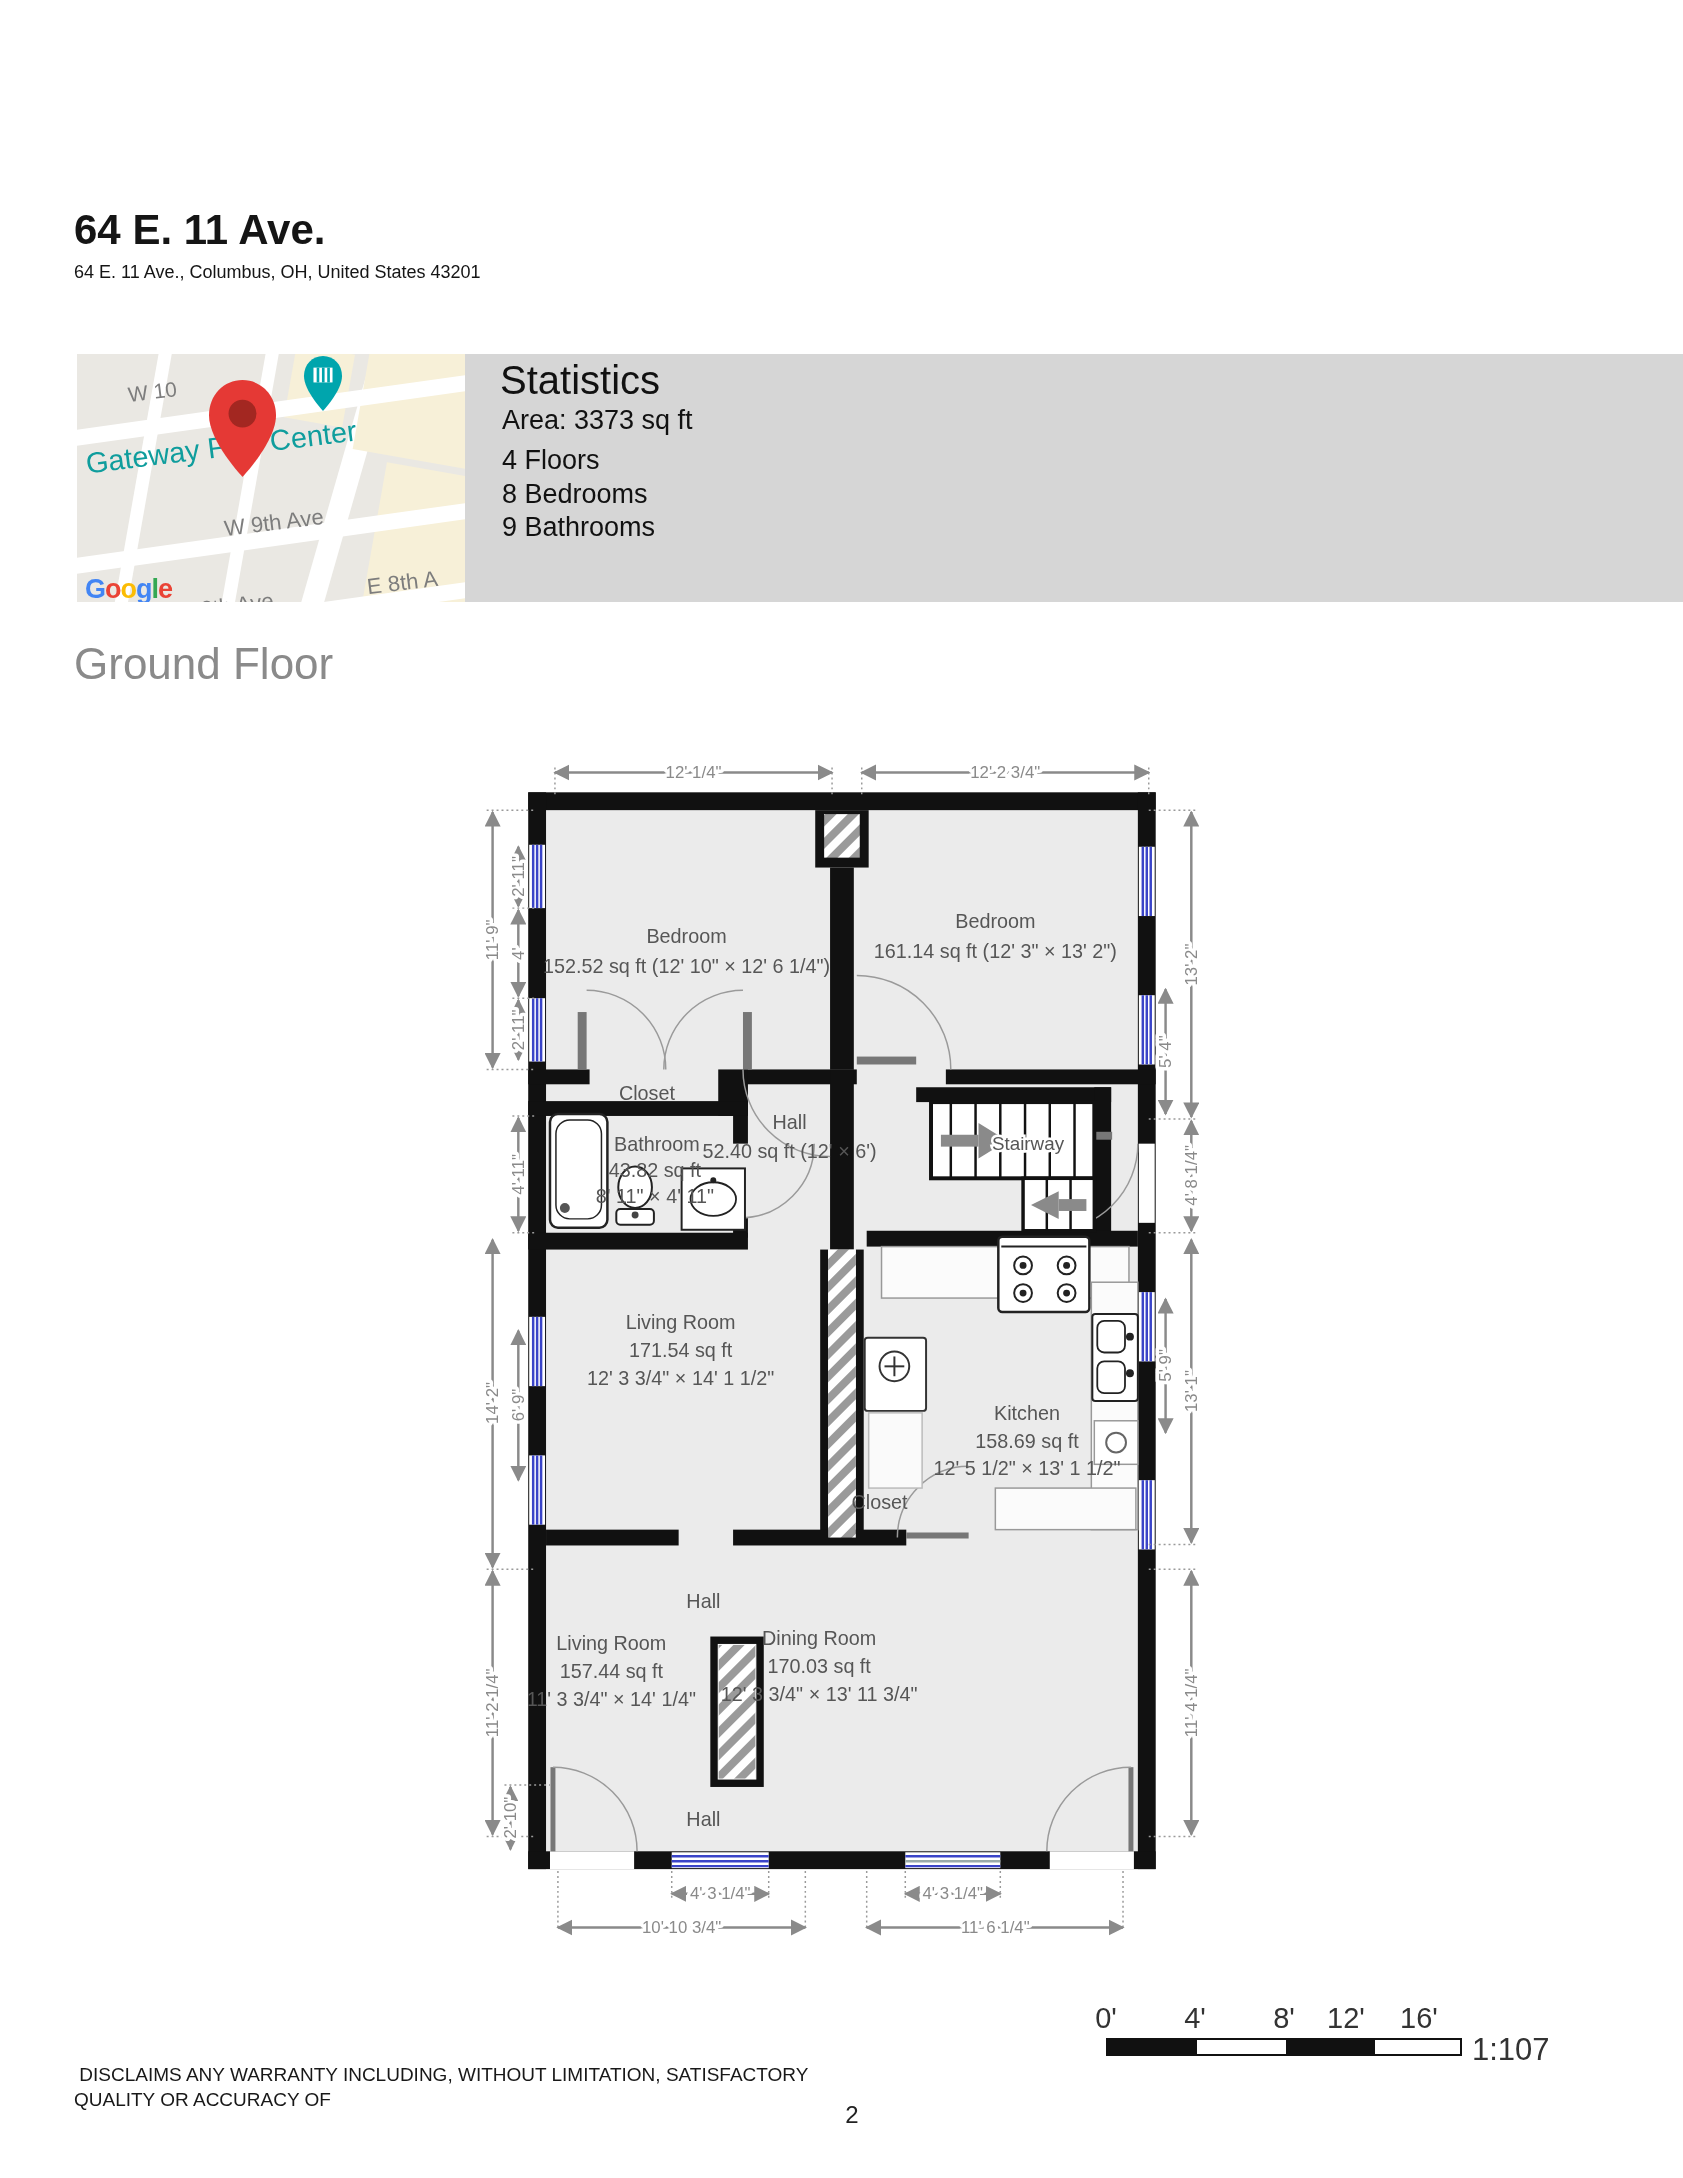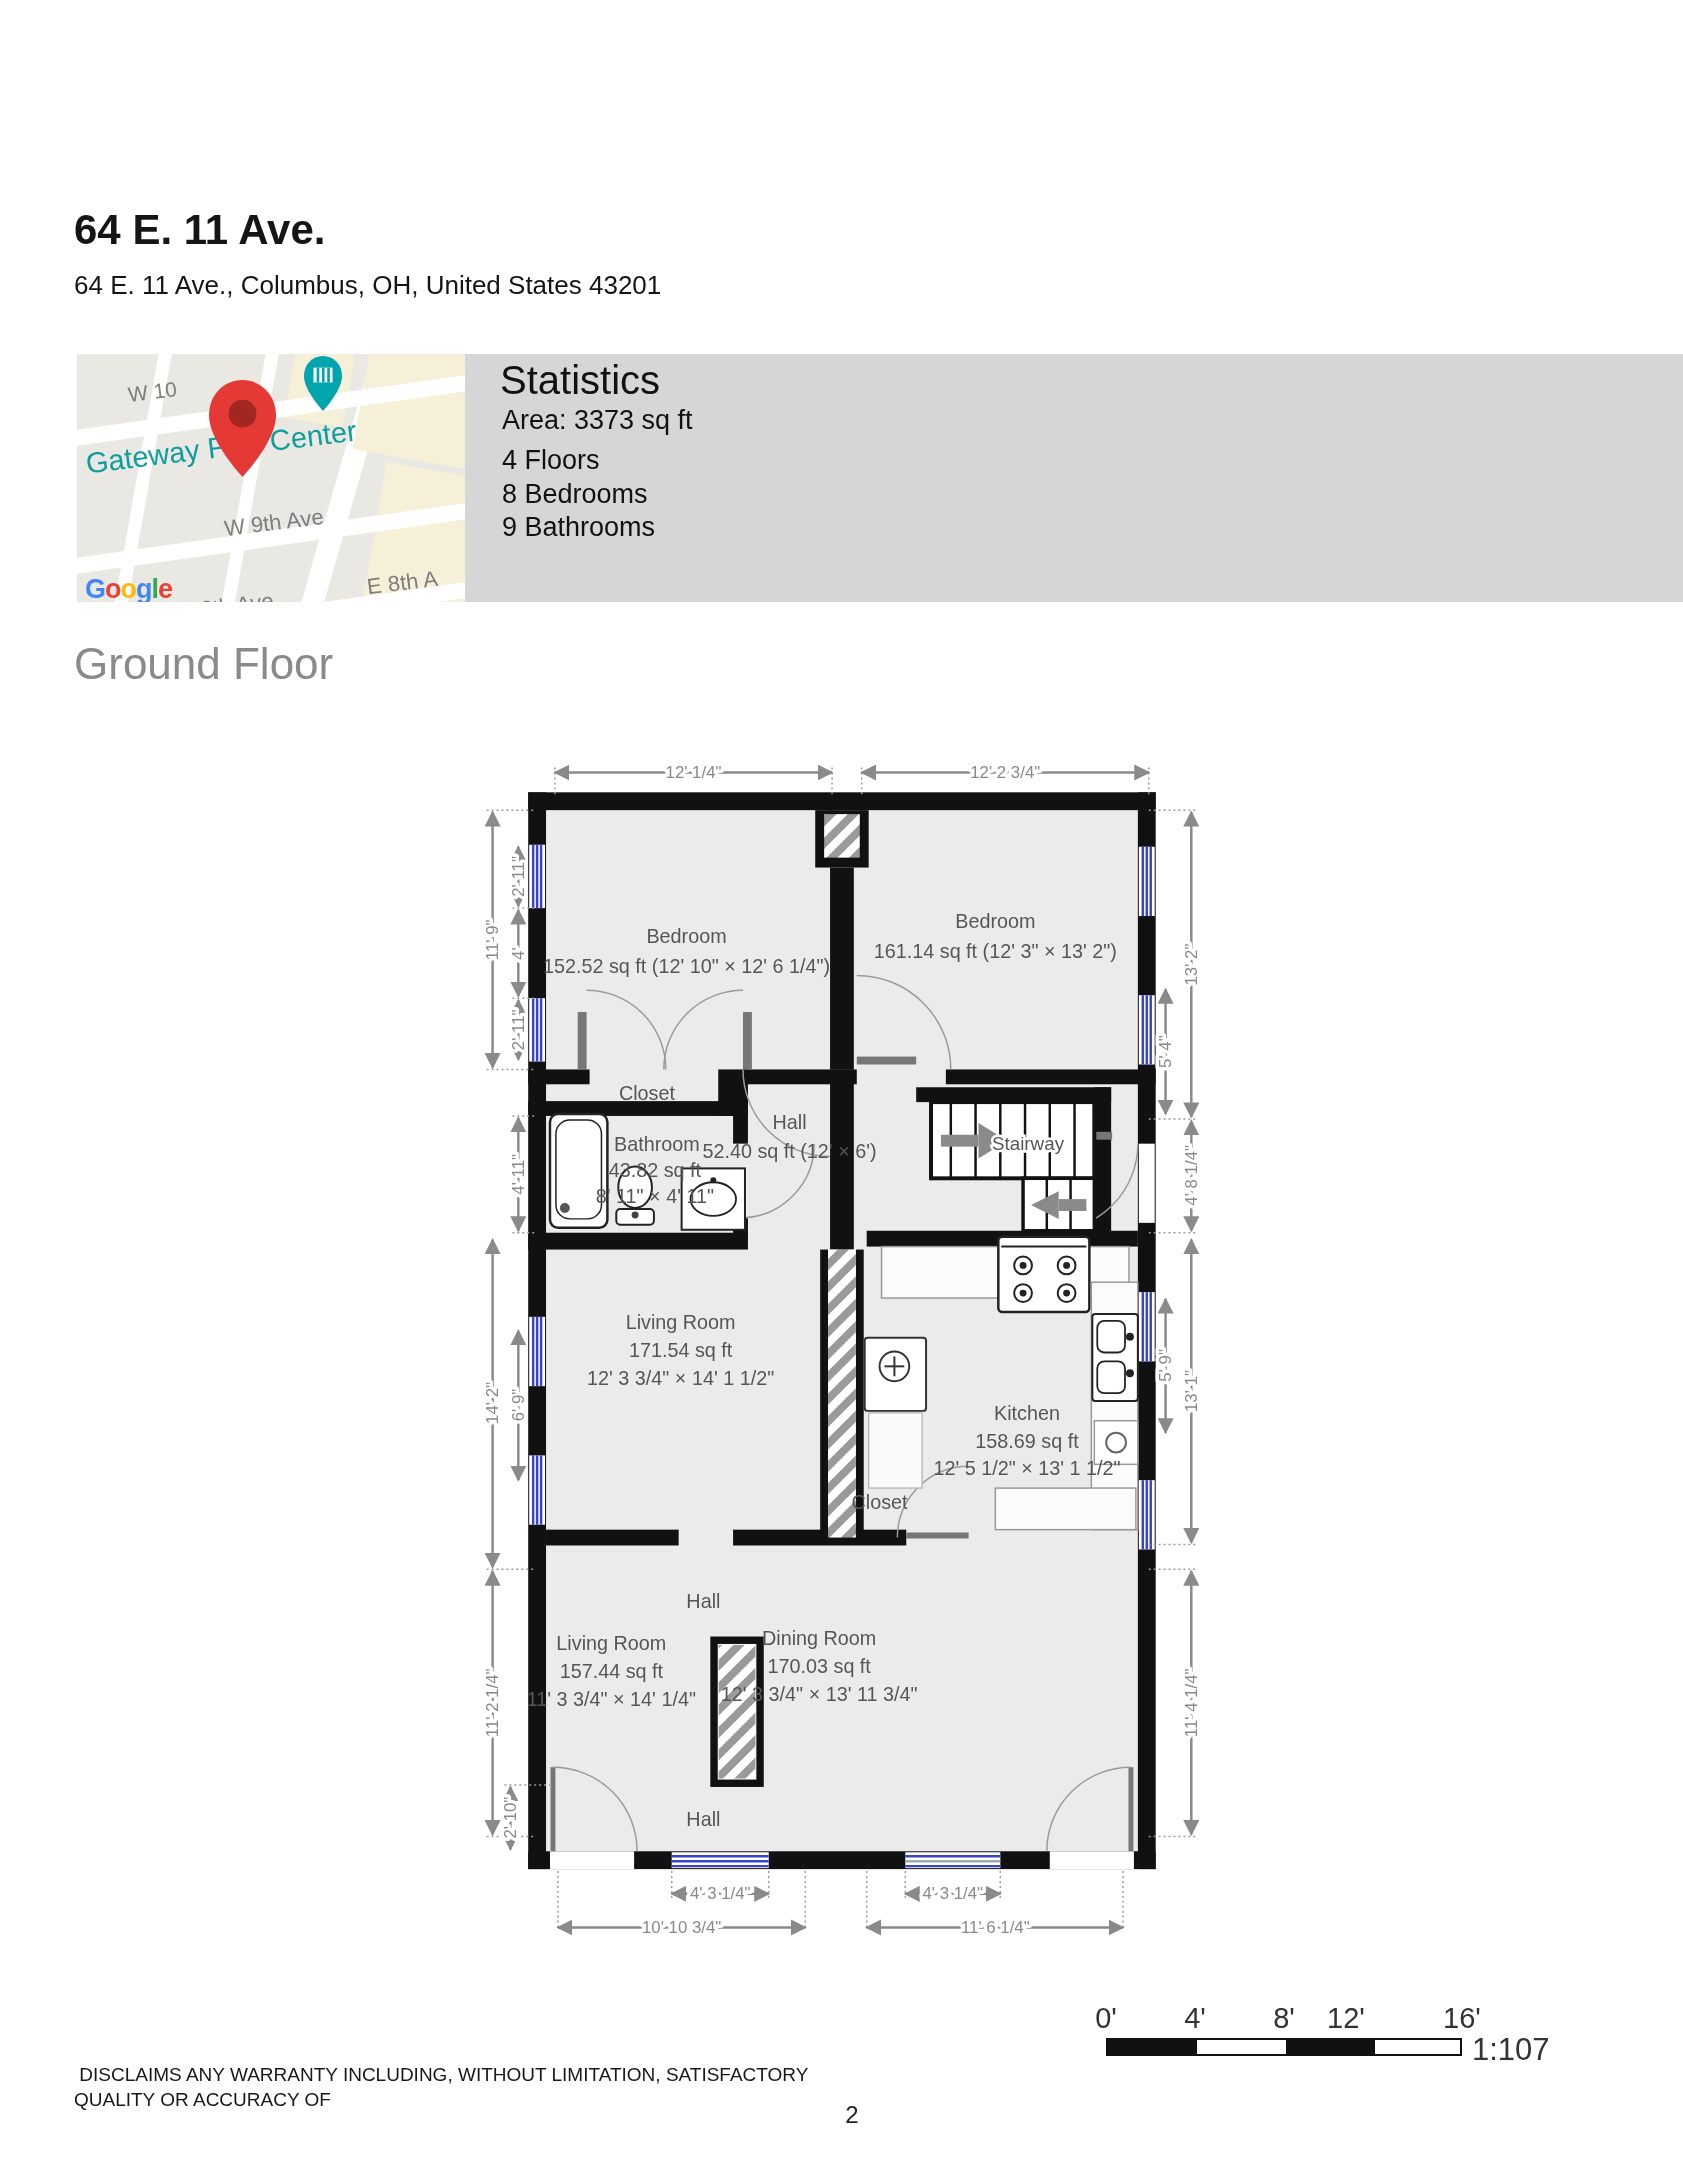--- a/index.html
+++ b/index.html
@@ -1,21 +1,21 @@
 <!DOCTYPE html>
 <html><head>
 <meta charset="utf-8">
 <style>
   html,body{margin:0;padding:0;background:#fff;}
   #page{position:relative;width:1683px;height:2178px;background:#fff;overflow:hidden;
         font-family:"Liberation Sans",sans-serif;color:#1a1a1a;}
   .abs{position:absolute;}
   
   #title{left:74px;top:206px;font-size:42px;font-weight:bold;color:#151515;}
-  #address{left:74px;top:270px;font-size:26px;color:#151515;}
+  #address{left:74px;top:262px;font-size:18px;color:#151515;}
   
   #map{left:77px;top:354px;width:388px;height:248px;background:#eae8e3;overflow:hidden;}
   .street-h{position:absolute;background:#fff;height:16px;width:475px;left:-40px;transform:rotate(-8deg);}
   .street-v{position:absolute;background:#fff;width:13px;height:317px;top:-30px;transform:rotate(10deg);}
   .block{position:absolute;background:#f7f0d8;transform:rotate(10deg);}
   .maplabel{position:absolute;color:#7d7d7d;transform:rotate(-7deg);white-space:nowrap;}
   #poi-label{color:#0f9d9d;font-size:29px;}
   .glogo span{font-size:27px;font-weight:bold;letter-spacing:-1px;}
   
   #stats{left:465px;top:354px;width:1276px;height:248px;background:#d6d6d6;}
@@ -408,21 +408,21 @@
   <div class="abs" id="disclaimer">
     <div> DISCLAIMS ANY WARRANTY INCLUDING, WITHOUT LIMITATION, SATISFACTORY QUALITY OR ACCURACY OF</div>
     
   </div>
 
   <div class="abs" id="scalebar-labels" style="left:0;top:2002px;width:1683px;height:36px;">
     <div style="left:1106px;">0'</div>
     <div style="left:1195px;">4'</div>
     <div style="left:1284px;">8'</div>
     <div style="left:1346px;">12'</div>
-    <div style="left:1462px;">16'</div>
+    <div style="left:1419px;">16'</div>
   </div>
   <div class="abs" id="scalebar-bar">
     <div class="seg" style="left:0;width:89px;background:#111;"></div>
     <div class="seg" style="left:89px;width:89px;background:#fff;"></div>
     <div class="seg" style="left:178px;width:89px;background:#111;"></div>
     <div class="seg" style="left:267px;width:85px;background:#fff;"></div>
   </div>
   <div class="abs" id="scale-ratio">1:107</div>
 
   <div class="abs" id="pagenum">2</div>

